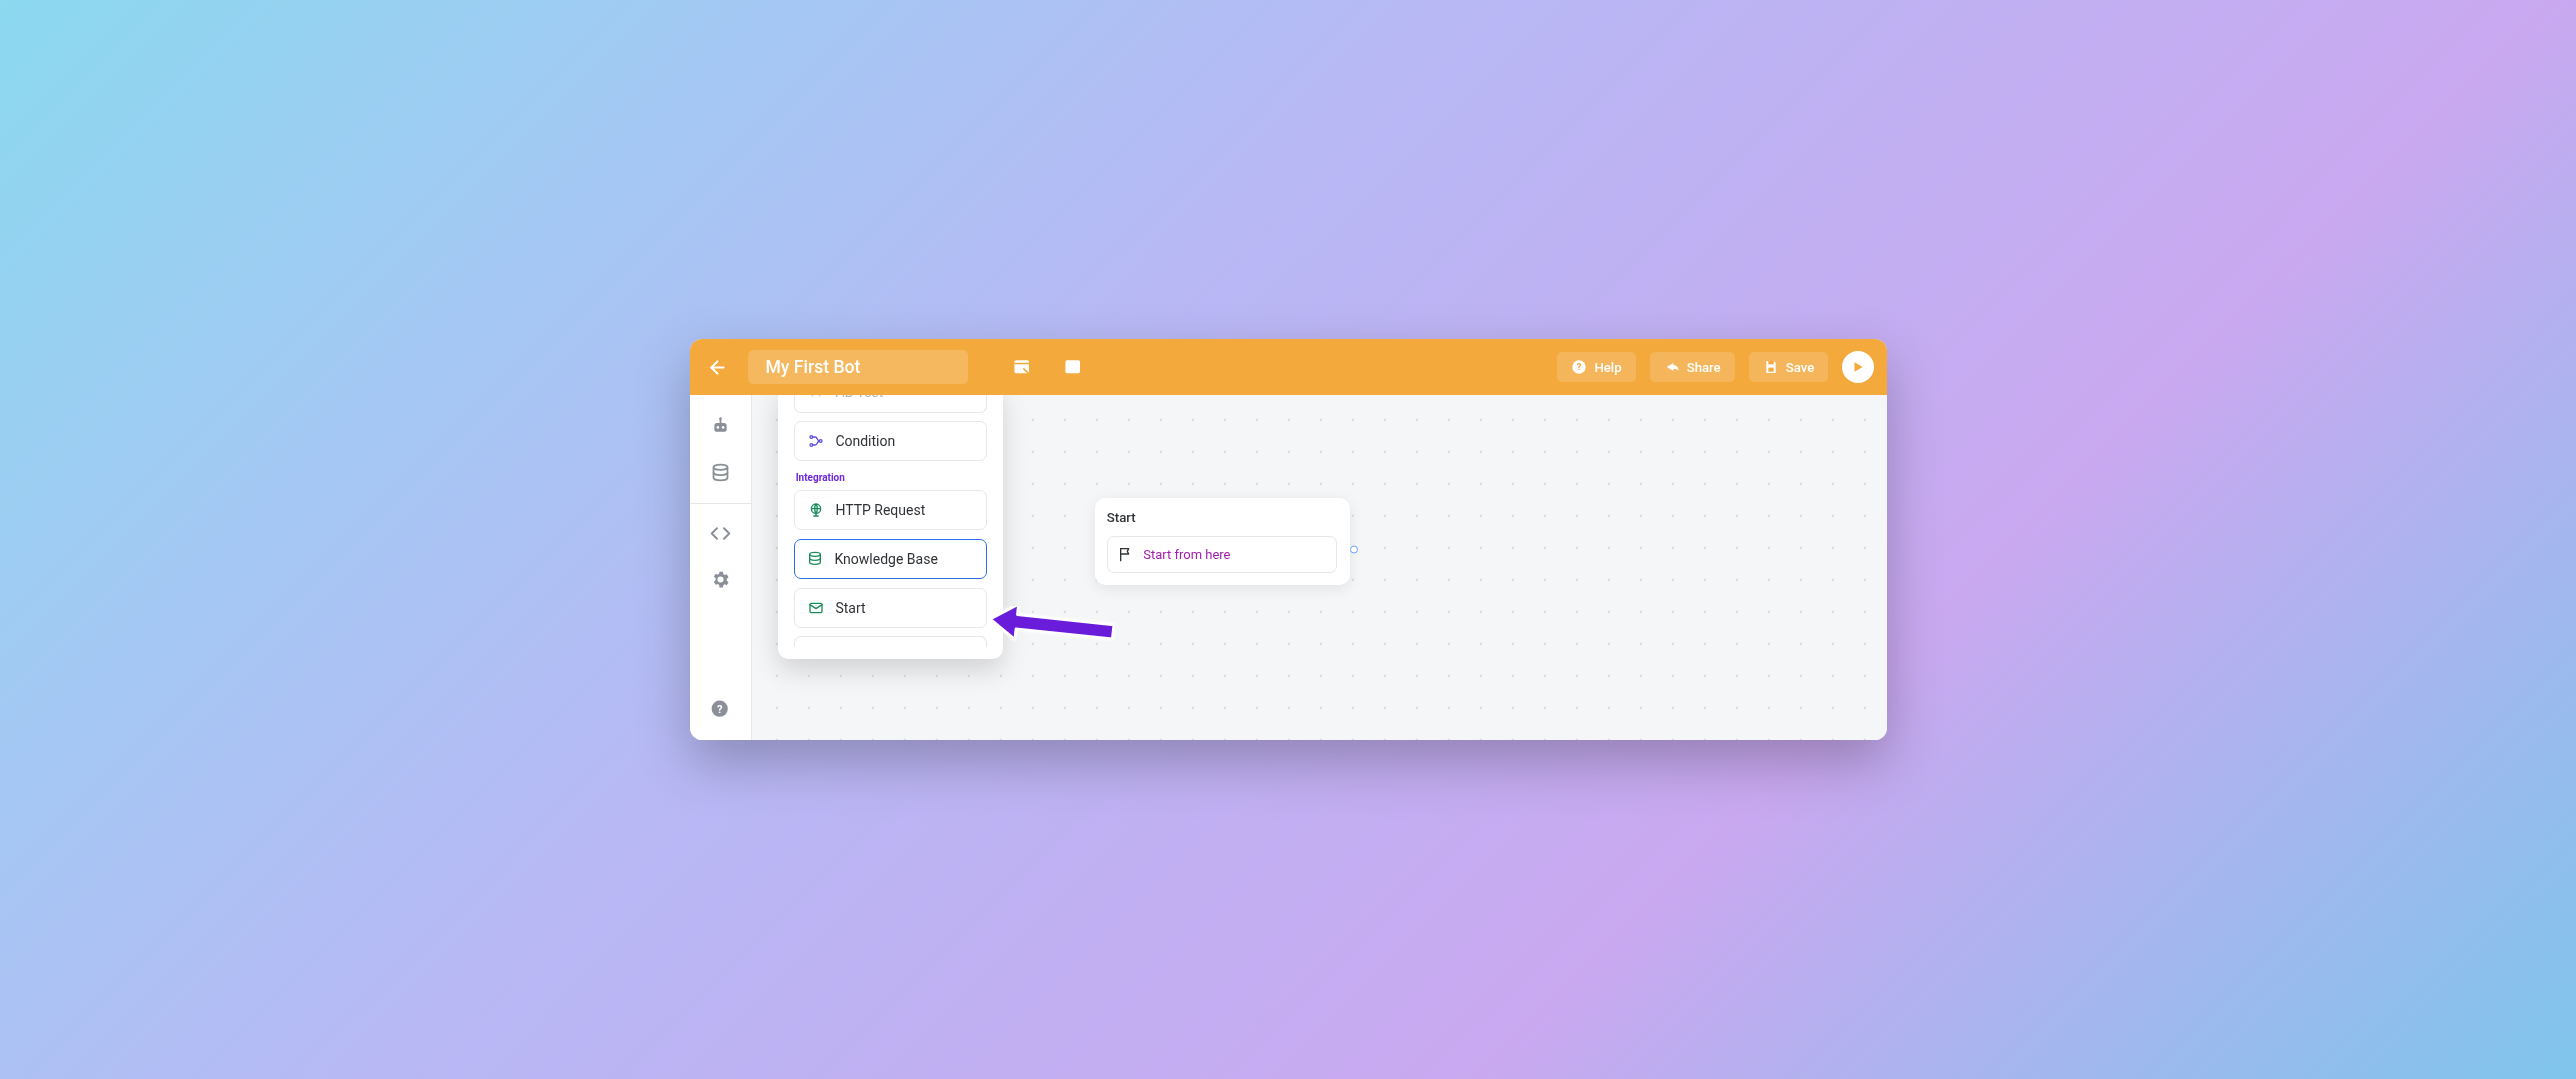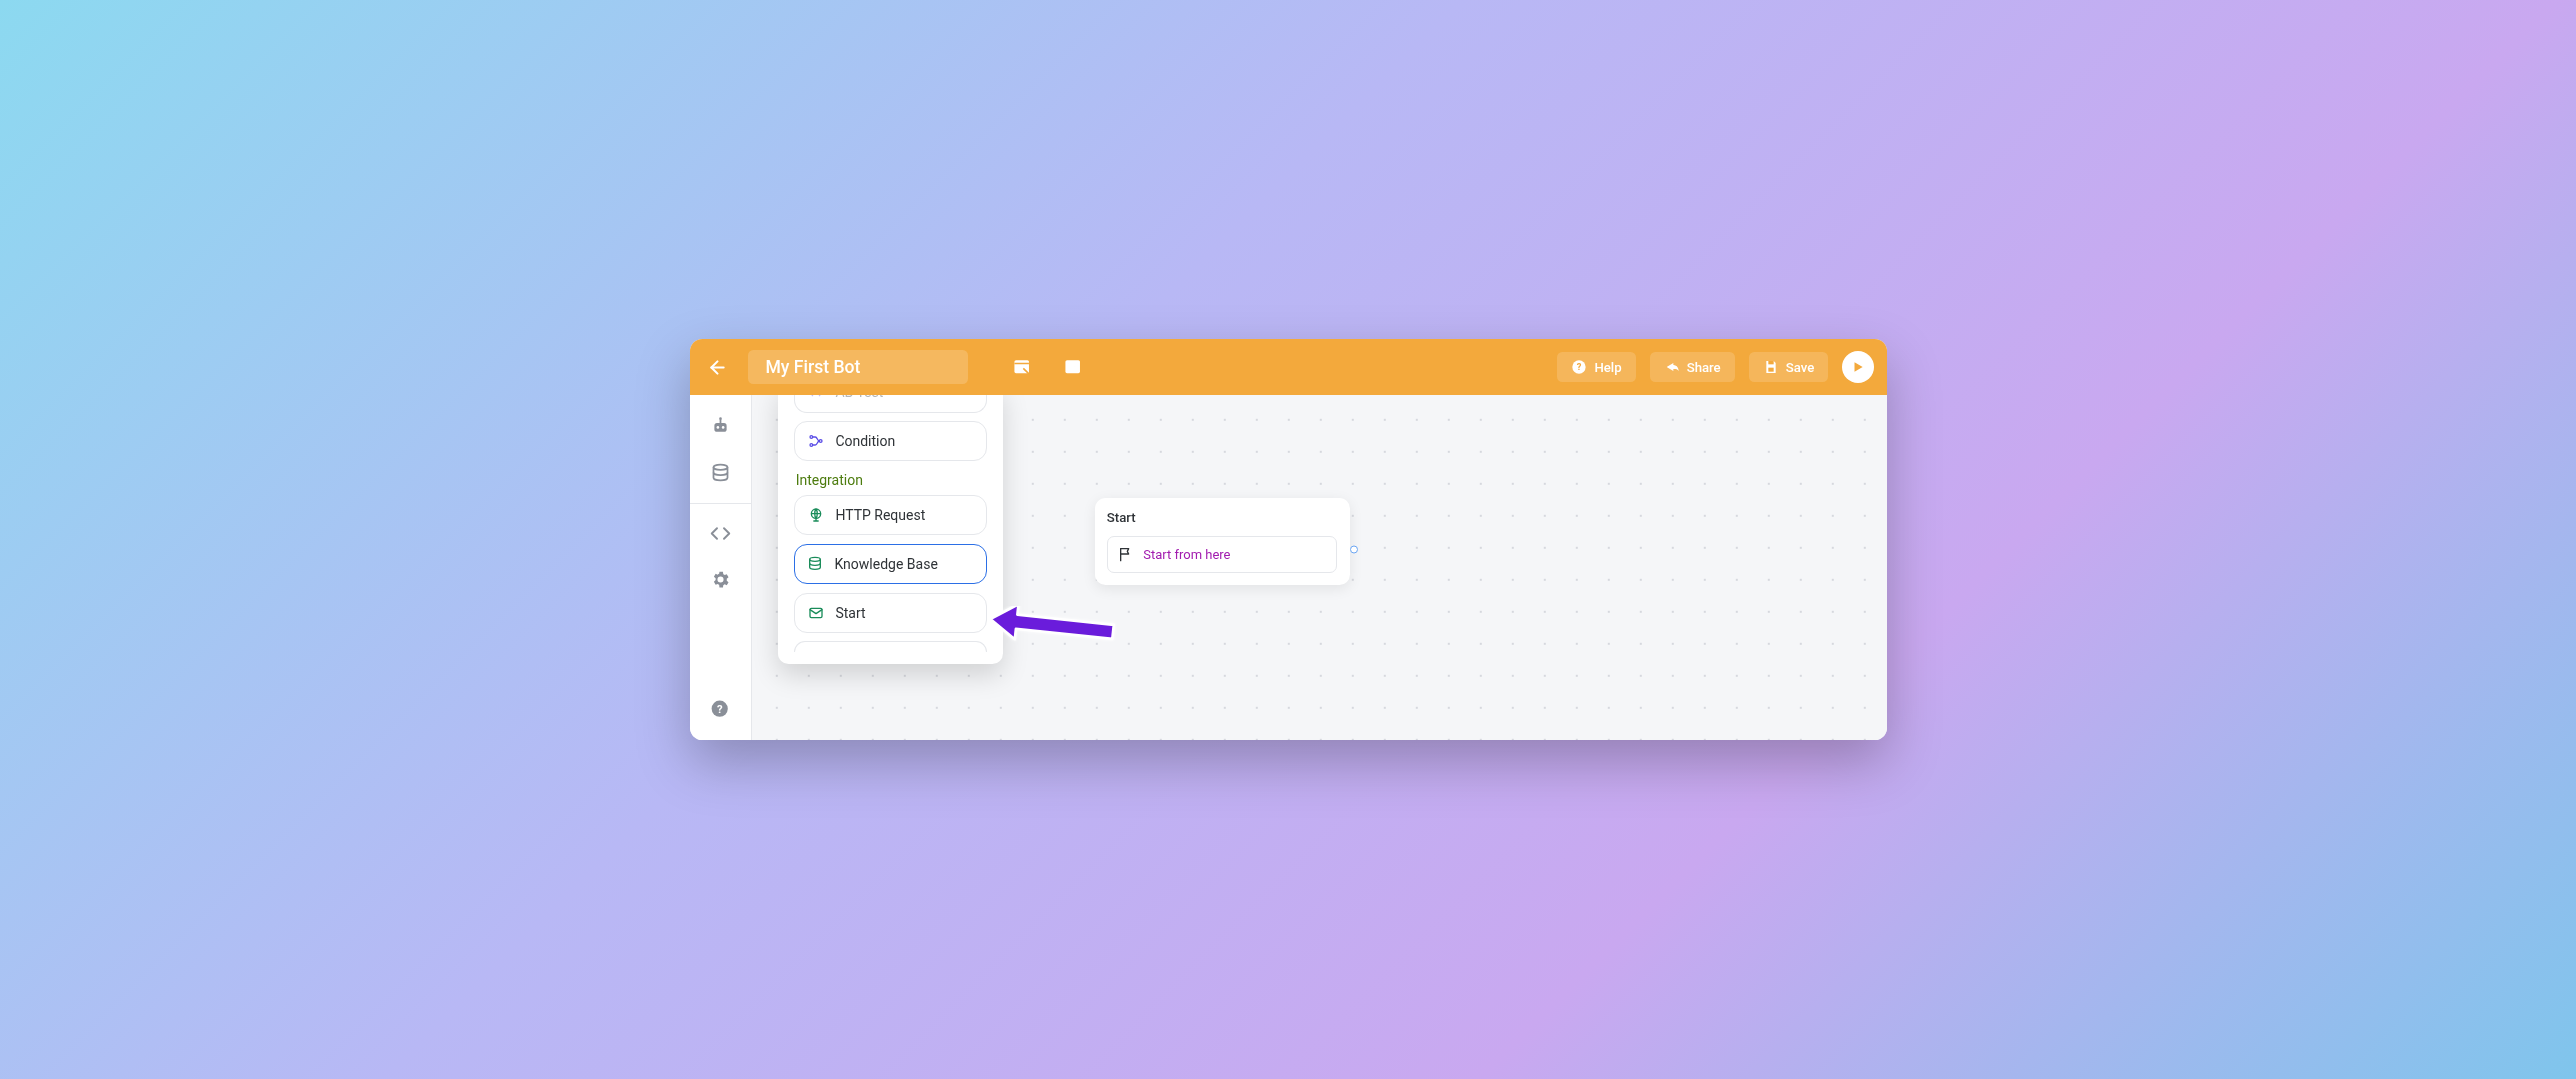--- a/index.html
+++ b/index.html
@@ -108,27 +108,27 @@
     left: 26.4px;
     top: -10.6px;
     width: 225px;
     background:#fff;
     border-radius:10.6px;
     box-shadow: 0 10.6px 26.4px rgba(0,0,0,0.15);
     padding: 10.6px 16px 12.3px 16px;
     z-index: 5;
   }
   .palette-section-label {
-    font-size:14px; color:#4d7c0f; font-weight:400;
+    font-size:10px; color:#6d28d9; font-weight:700;
     margin: 10.6px 0 7px 1.8px;
   }
   .palette-item {
     display:flex; align-items:center; gap:10.6px;
     height:40px; padding:0 12.3px;
-    border:0.9px solid #e5e7eb; border-radius:13px;
+    border:0.9px solid #e5e7eb; border-radius:7px;
     background:#fff; font-size:14px; color:#2f3337;
     cursor:pointer; margin-bottom:8.8px;
   }
   .palette-item.partial-top {
     height: 17.6px;
     border-top: none;
     border-top-left-radius: 0;
     border-top-right-radius: 0;
     overflow: hidden;
     align-items: flex-end;

